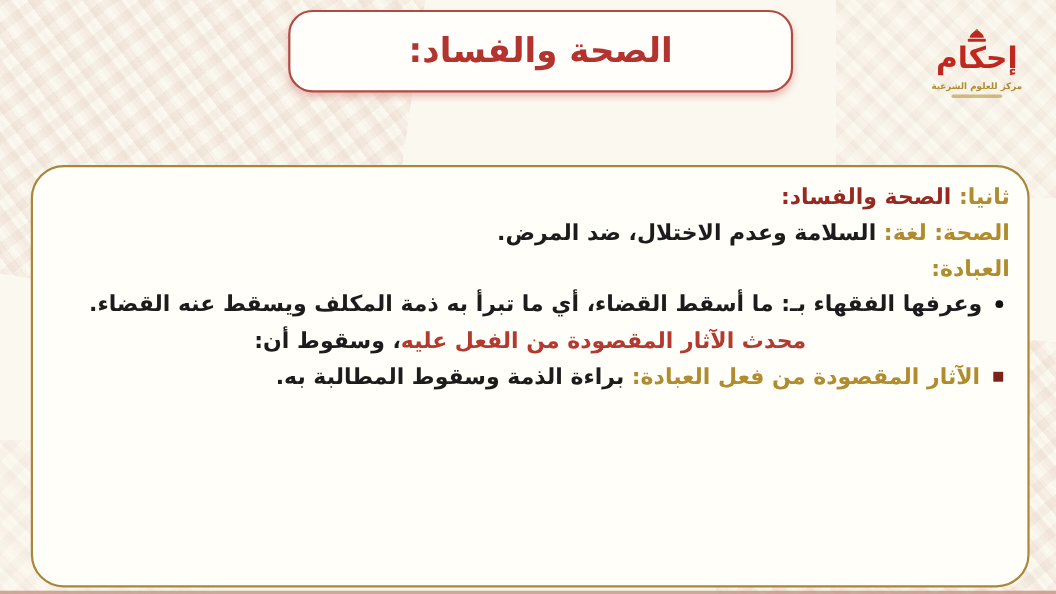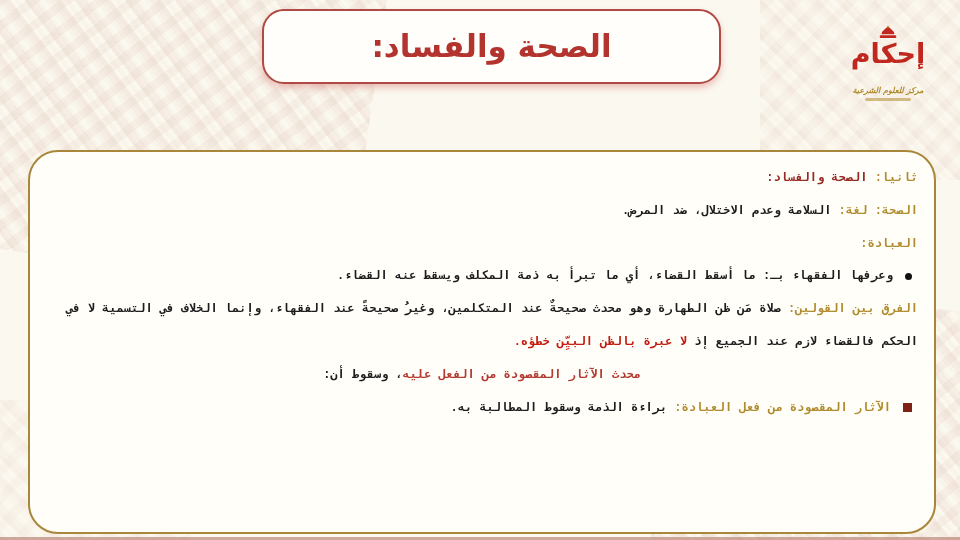--- a/index.html
+++ b/index.html
@@ -44,40 +44,40 @@
   
   .logo {
     position:absolute; right:14px; top:26px; width:116px;
     text-align:center; z-index:3;
   }
   .logo .dome { display:block; margin:0 auto 1px auto; width:22px; height:13px; }
   .logo .logo-name {
     display:block; font-size:27px; font-weight:bold; color:var(--logo_red); line-height:1.05;
   }
   .logo .logo-sub {
-    display:block; margin-top:18px; font-size:8px; font-weight:bold; color:var(--gold); letter-spacing:.5px;font-style:italic;
+    display:block; margin-top:6px; font-size:8px; font-weight:bold; color:var(--gold); letter-spacing:.5px;
   }
   .logo .logo-rule {
     display:block; margin:3px auto 0 auto; width:46px; height:3px;
     background:var(--gold); opacity:.55; border-radius:2px;
   }
 
   
   .content-box {
     position:absolute; left:28px; top:150px; width:908px; height:384px;
     background:#FFFEF9;
     border:2.5px solid #A8873B;
     border-radius:30px;
     padding:10px 16px 8px 16px;
     z-index:2;
   }
   .content-lines { width:100%; }
   .line {
-    font-size:12px; font-weight:bold; line-height:32.8px;
-    text-align:right; color:var(--black);font-family:Liberation Mono, monospace;
+    font-size:20px; font-weight:bold; line-height:32.8px;
+    text-align:right; color:var(--black);
   }
   .line.center { text-align:center; }
   .line.bulleted { display:flex; align-items:center; padding-right:6px; }
   .bullet { flex:0 0 auto; display:inline-block; margin-left:12px; }
   .bullet.dot    { width:7px; height:7px; border-radius:50%; background:#111; }
   .bullet.square { width:9px; height:9px; background:#7E2217; }
   .seg-gold   { color:var(--gold); }
   .seg-maroon { color:var(--maroon); }
   .seg-red    { color:var(--red); }
   .seg-brick  { color:var(--brick); }
@@ -114,21 +114,20 @@
 
 <div class="content-box">
   <div class="content-lines">
       <div class="line"><span><span class="seg-gold">ثانيا: </span><span class="seg-maroon">الصحة والفساد:</span></span></div>
       <div class="line"><span><span class="seg-gold">الصحة: لغة: </span><span class="seg-black">السلامة وعدم الاختلال، ضد المرض.</span></span></div>
       <div class="line"><span><span class="seg-gold">العبادة:</span></span></div>
       <div class="line bulleted">
         <span class="bullet dot"></span>
         <span><span class="seg-black">وعرفها الفقهاء بـ: ما أسقط القضاء، أي ما تبرأ به ذمة المكلف ويسقط عنه القضاء.</span></span>
       </div>
-      <div class="line"><span><span class="seg-gold">الفرق بين القولين: </span><span class="seg-black">صلاة مَن ظن الطهارة وهو محدث صحيحةٌ عند المتكلمين، وغيرُ صحيحةً عند الفقهاء، وإنما الخلاف في التسمية لا في الحكم فالقضاء لازم عند الجميع إذ </span><span class="seg-red">لا عبرة بالظن البيِّن خطؤه.</span></span></div>
       <div class="line center"><span><span class="seg-brick">محدث الآثار المقصودة من الفعل عليه</span><span class="seg-black">، وسقوط أن:</span></span></div>
       <div class="line bulleted">
         <span class="bullet square"></span>
         <span><span class="seg-gold">الآثار المقصودة من فعل العبادة: </span><span class="seg-black">براءة الذمة وسقوط المطالبة به.</span></span>
       </div>
     </div>
 </div>
 
 <div class="bottom-strip"></div>
 

